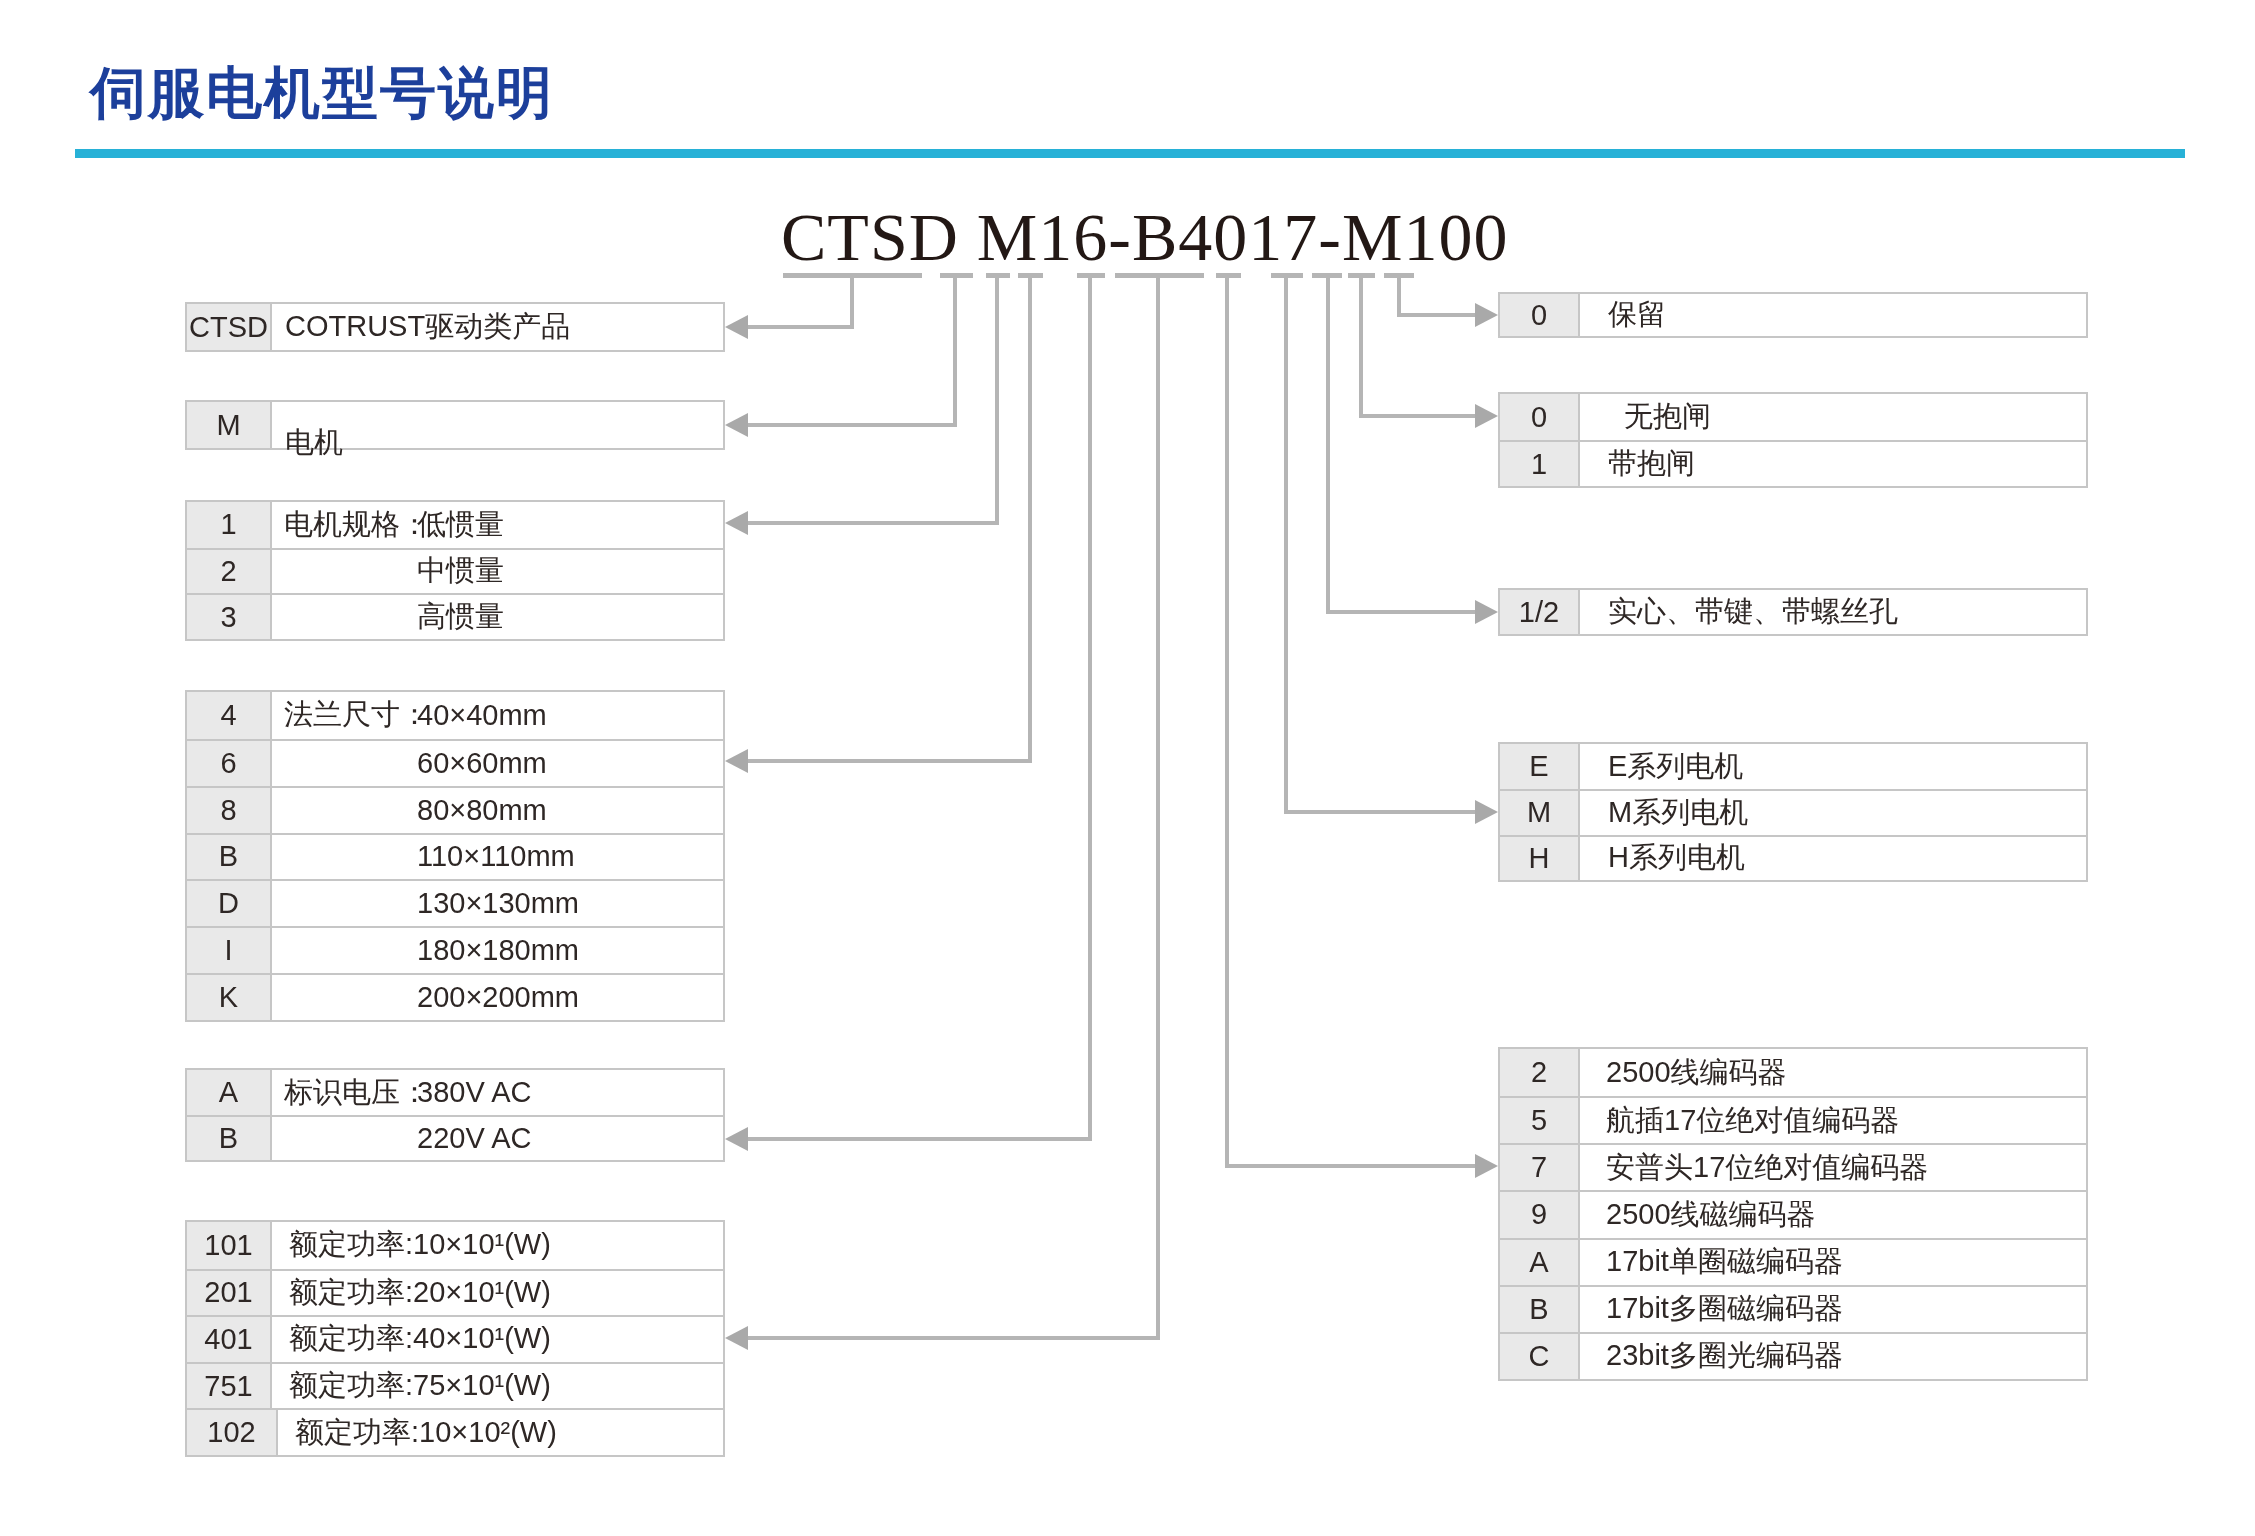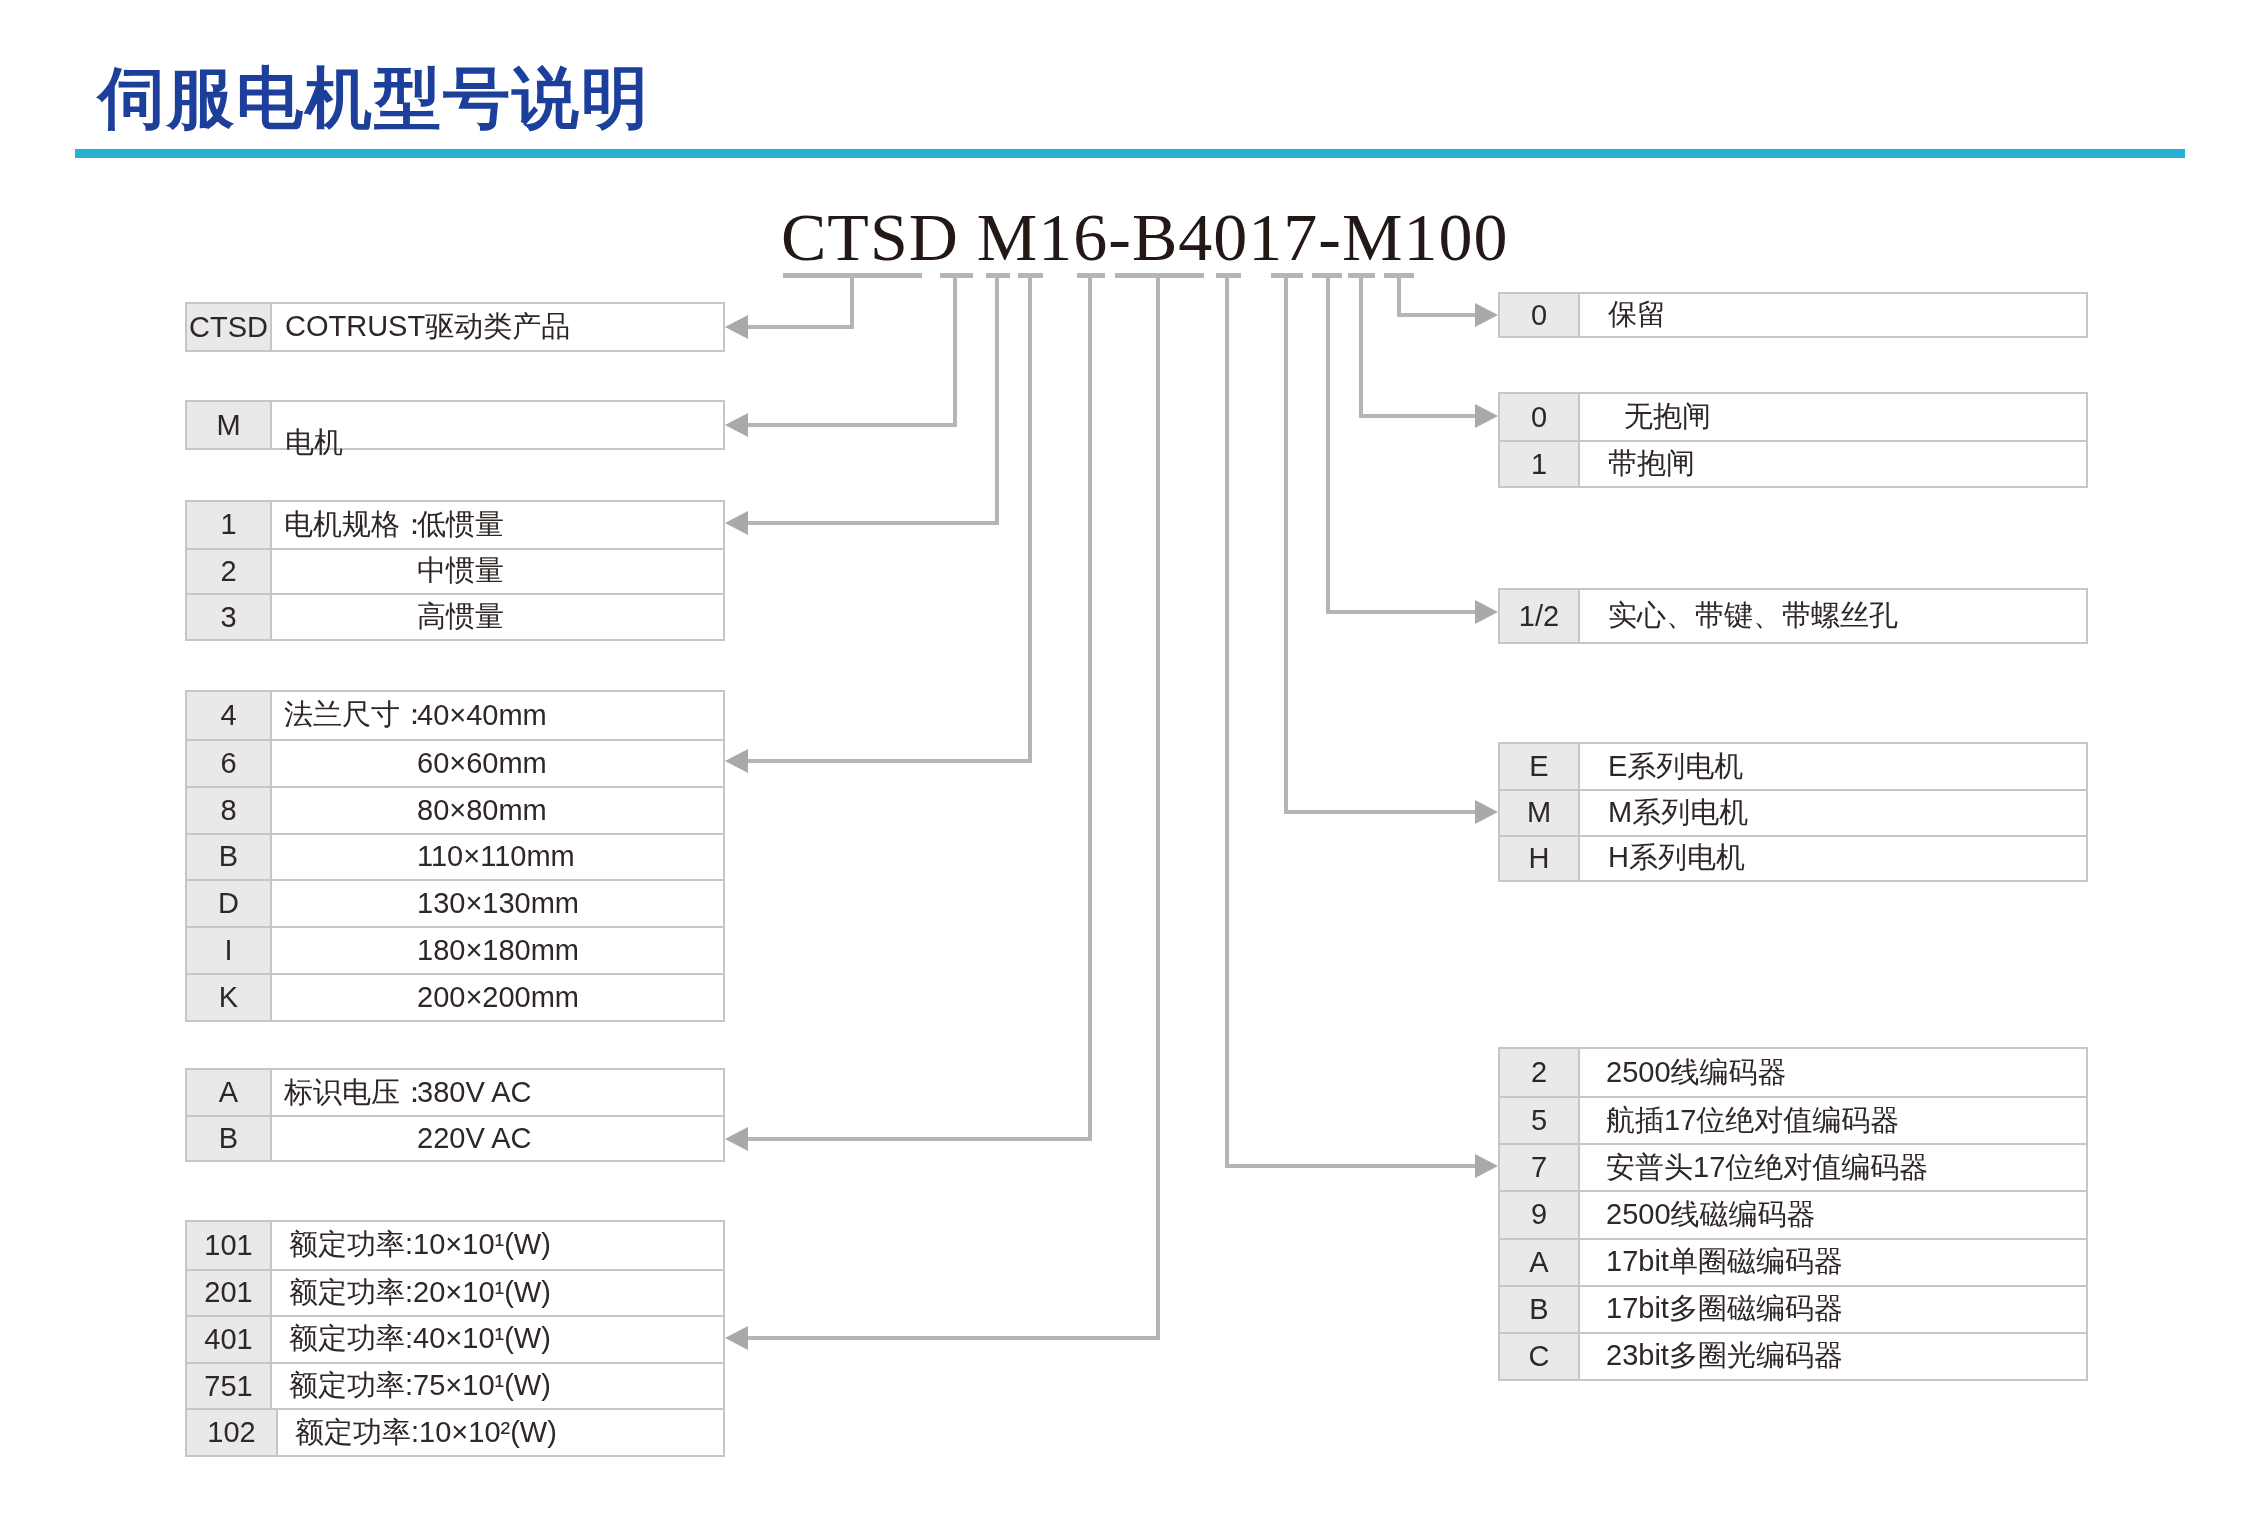--- a/index.html
+++ b/index.html
@@ -5,22 +5,22 @@
   :root{
     --title:#1c3f9b; --rule:#27b1d7; --line:#b5b5b5; --arrow:#a9a9a9;
     --keybg:#e9e9e9; --border:#c6c6c6; --text:#2e2725; --model:#231815;
   }
   html,body{margin:0;padding:0;}
   body{
     width:2255px;height:1536px;background:#ffffff;position:relative;overflow:hidden;
     font-family:"Liberation Sans", sans-serif;
   }
   .title{
-    position:absolute;left:98px;top:62px;font-size:67px;font-weight:bold;
-    color:var(--title);letter-spacing:2px;line-height:1.1;white-space:nowrap;font-family:Liberation Serif, serif;
+    position:absolute;left:90px;top:62px;font-size:56px;font-weight:bold;
+    color:var(--title);letter-spacing:2px;line-height:1.1;white-space:nowrap;
   }
   .rule{position:absolute;left:75px;top:149px;width:2110px;height:9px;background:var(--rule);}
   .model{
     position:absolute;left:781px;top:210px;font-family:Liberation Serif, serif;
     font-size:68px;color:var(--model);letter-spacing:1px;white-space:pre;line-height:54px;
   }
   .underline{position:absolute;top:273px;height:5px;background:var(--line);}
   .vline{position:absolute;width:4px;background:var(--line);}
   .hline{position:absolute;height:4px;background:var(--line);}
   .arrow{position:absolute;width:0;height:0;border-top:12px solid transparent;border-bottom:12px solid transparent;}
@@ -204,21 +204,21 @@
           <div class="val">无抱闸</div>
         </div>
       </div>
       <div class="row">
         <div class="key" style="width: 80px;">1</div>
         <div class="desc" style="padding-left: 28px;">
           <div class="val">带抱闸</div>
         </div>
       </div>
     </div>
-    <div class="tbl" style="left: 1498px; top: 588px; width: 590px; height: 56px;">
+    <div class="tbl" style="left: 1498px; top: 588px; width: 590px; height: 48px;">
       <div class="row">
         <div class="key" style="width: 80px;">1/2</div>
         <div class="desc" style="padding-left: 28px;">
           <div class="val">实心、带键、带螺丝孔</div>
         </div>
       </div>
     </div>
     <div class="tbl" style="left: 1498px; top: 742px; width: 590px; height: 140px;">
       <div class="row">
         <div class="key" style="width: 80px;">E</div>

